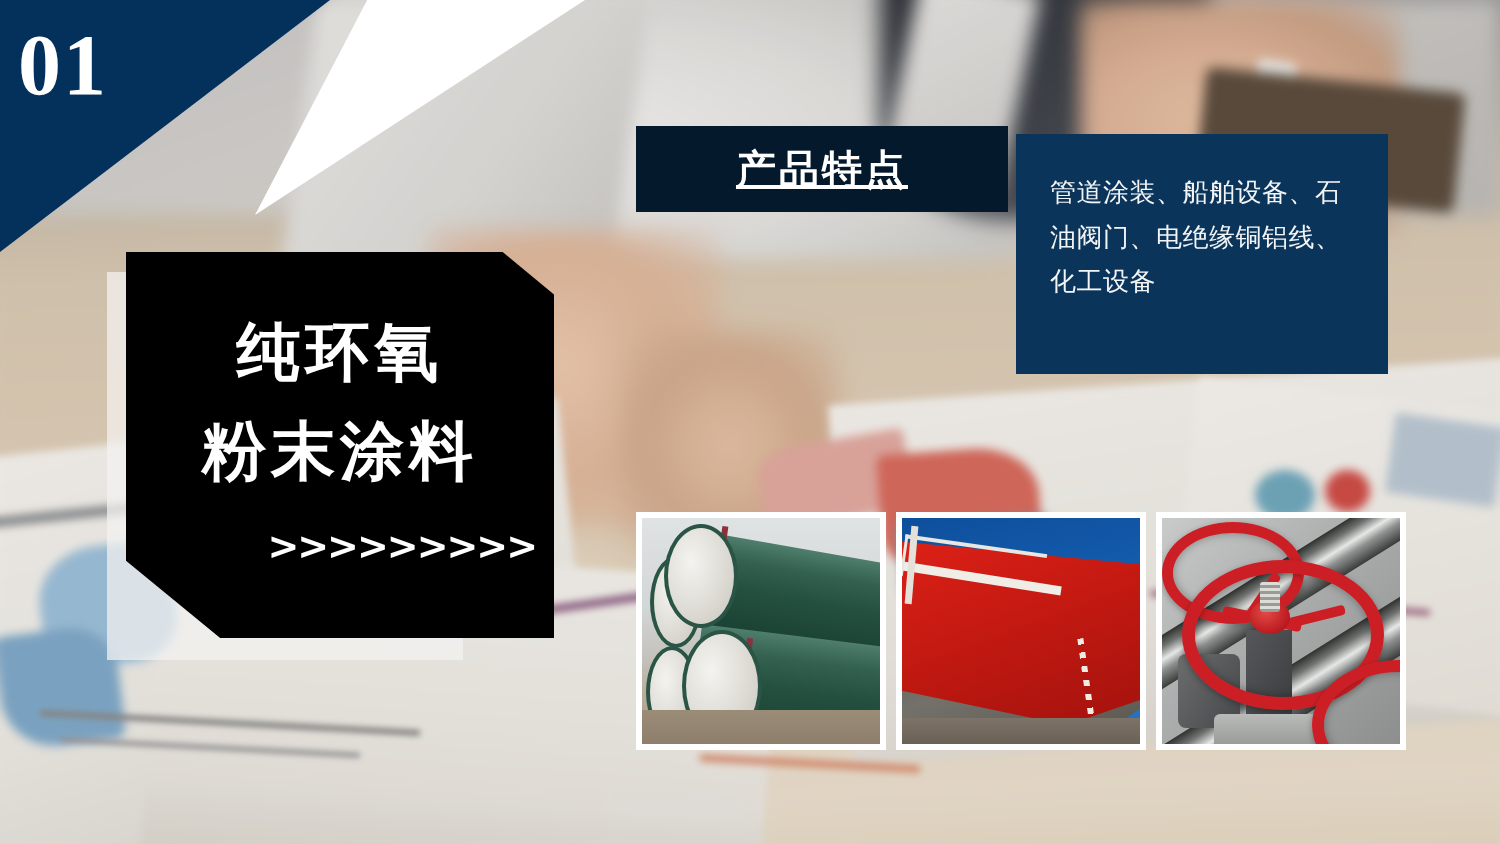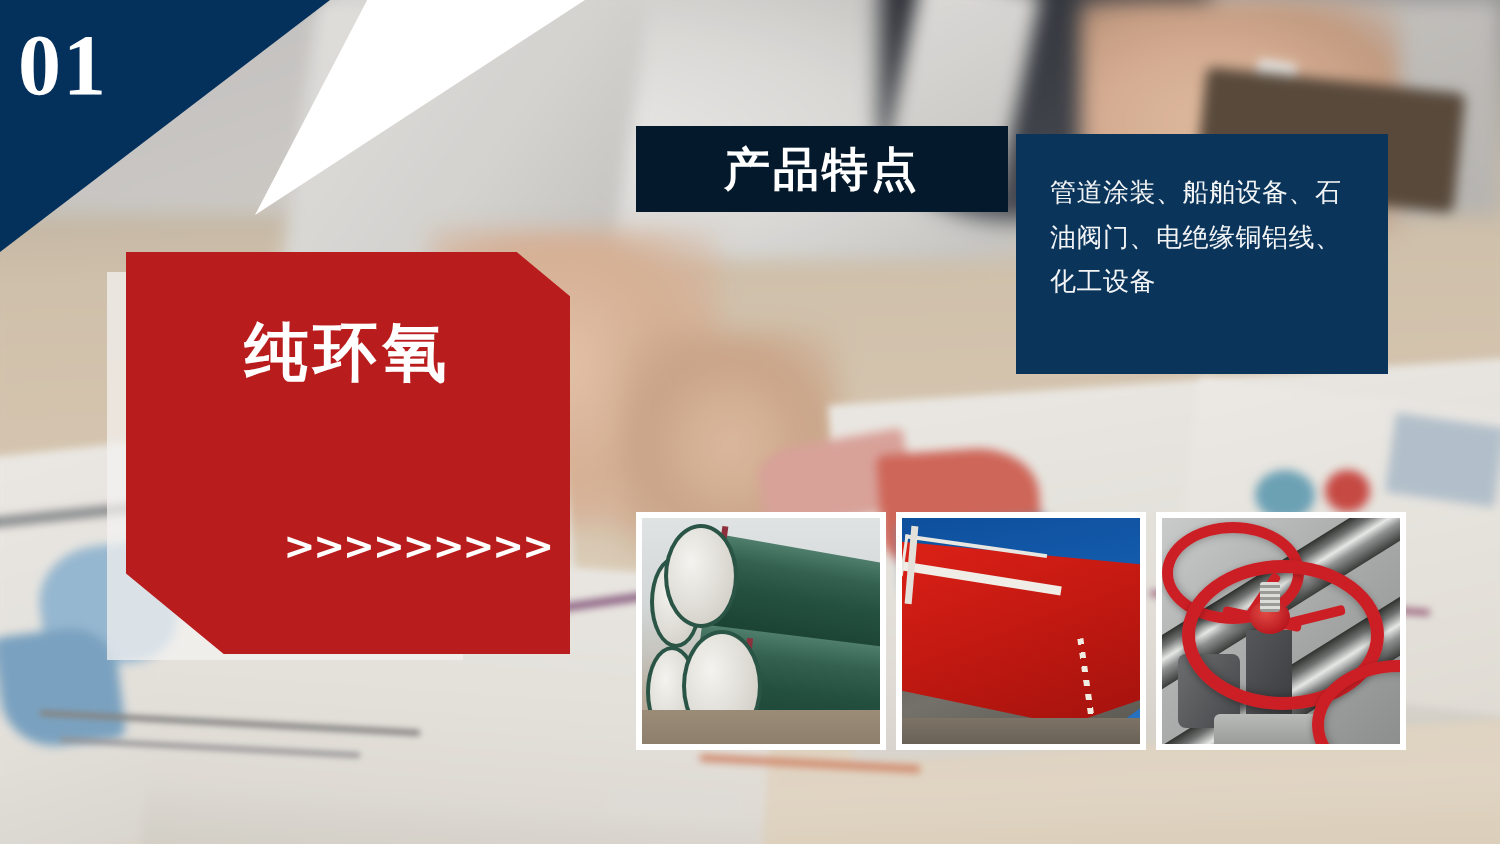--- a/index.html
+++ b/index.html
@@ -188,23 +188,23 @@
   .title-shadow {
     position: absolute;
     left: 107px; top: 272px;
     width: 356px; height: 388px;
     background: rgba(244,243,241,0.72);
   }
   .title-block {
     position: absolute;
     left: 126px; top: 252px;
     width: 428px; height: 386px;
-    background: #b91c1c;
+    background: #000000;
     clip-path: polygon(0 0, 88% 0, 100% 11%, 100% 100%, 22% 100%, 0 80%);
-    padding: 8px;
+    padding: 0;
   }
   .title-line {
     position: absolute;
     left: 0; right: 0;
     color: #ffffff;
     font-size: 64px;
     font-weight: 700;
     letter-spacing: 5px;
     text-align: center;
     line-height: 1;
@@ -235,24 +235,25 @@
 
   .panel-head {
     height: 86px;
     background: #04192c;
     display: flex;
     align-items: center;
     justify-content: center;
   }
   .panel-head-text {
     color: #ffffff;
-    font-size: 46px;
+    font-size: 40px;
     font-weight: 700;
     letter-spacing: 3px;
     line-height: 1;
+    text-decoration: underline;
   }
   .panel-body {
     margin-top: 8px;
     height: 240px;
     background: #0a3459;
     padding: 36px 32px 0 34px;
     box-sizing: border-box;
   }
   .panel-body-text {
     color: #f2f4f6;
@@ -441,20 +442,21 @@
     <div class="bg-blurmask"></div>
   </div>
 
   <div class="corner-white"></div>
   <div class="corner-navy"></div>
   <div class="number-01">01</div>
 
   <div class="title-shadow"></div>
   <div class="title-block">
     <div class="title-line title-line-1">纯环氧</div>
+    <div class="title-line title-line-2">粉末涂料</div>
     <div class="title-arrows">&gt;&gt;&gt;&gt;&gt;&gt;&gt;&gt;&gt;</div>
   </div>
 
   <div class="panel panel-left">
     <div class="panel-head">
       <div class="panel-head-text">产品特点</div>
     </div>
   </div>
 
   <div class="panel panel-right">

